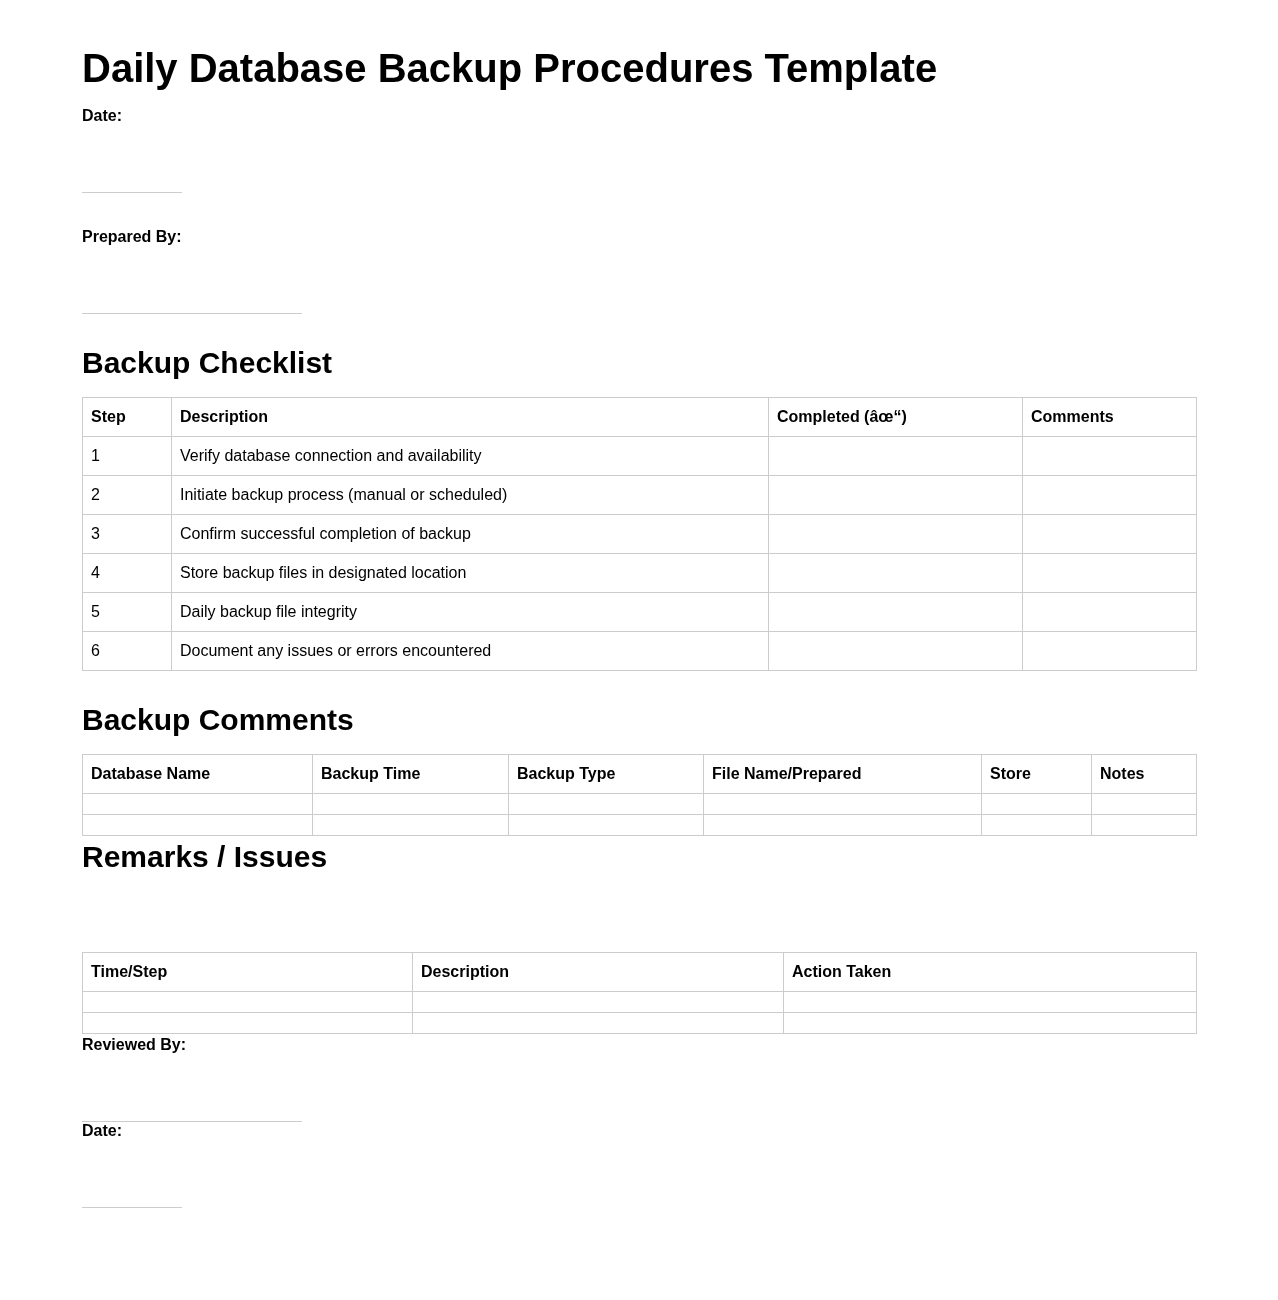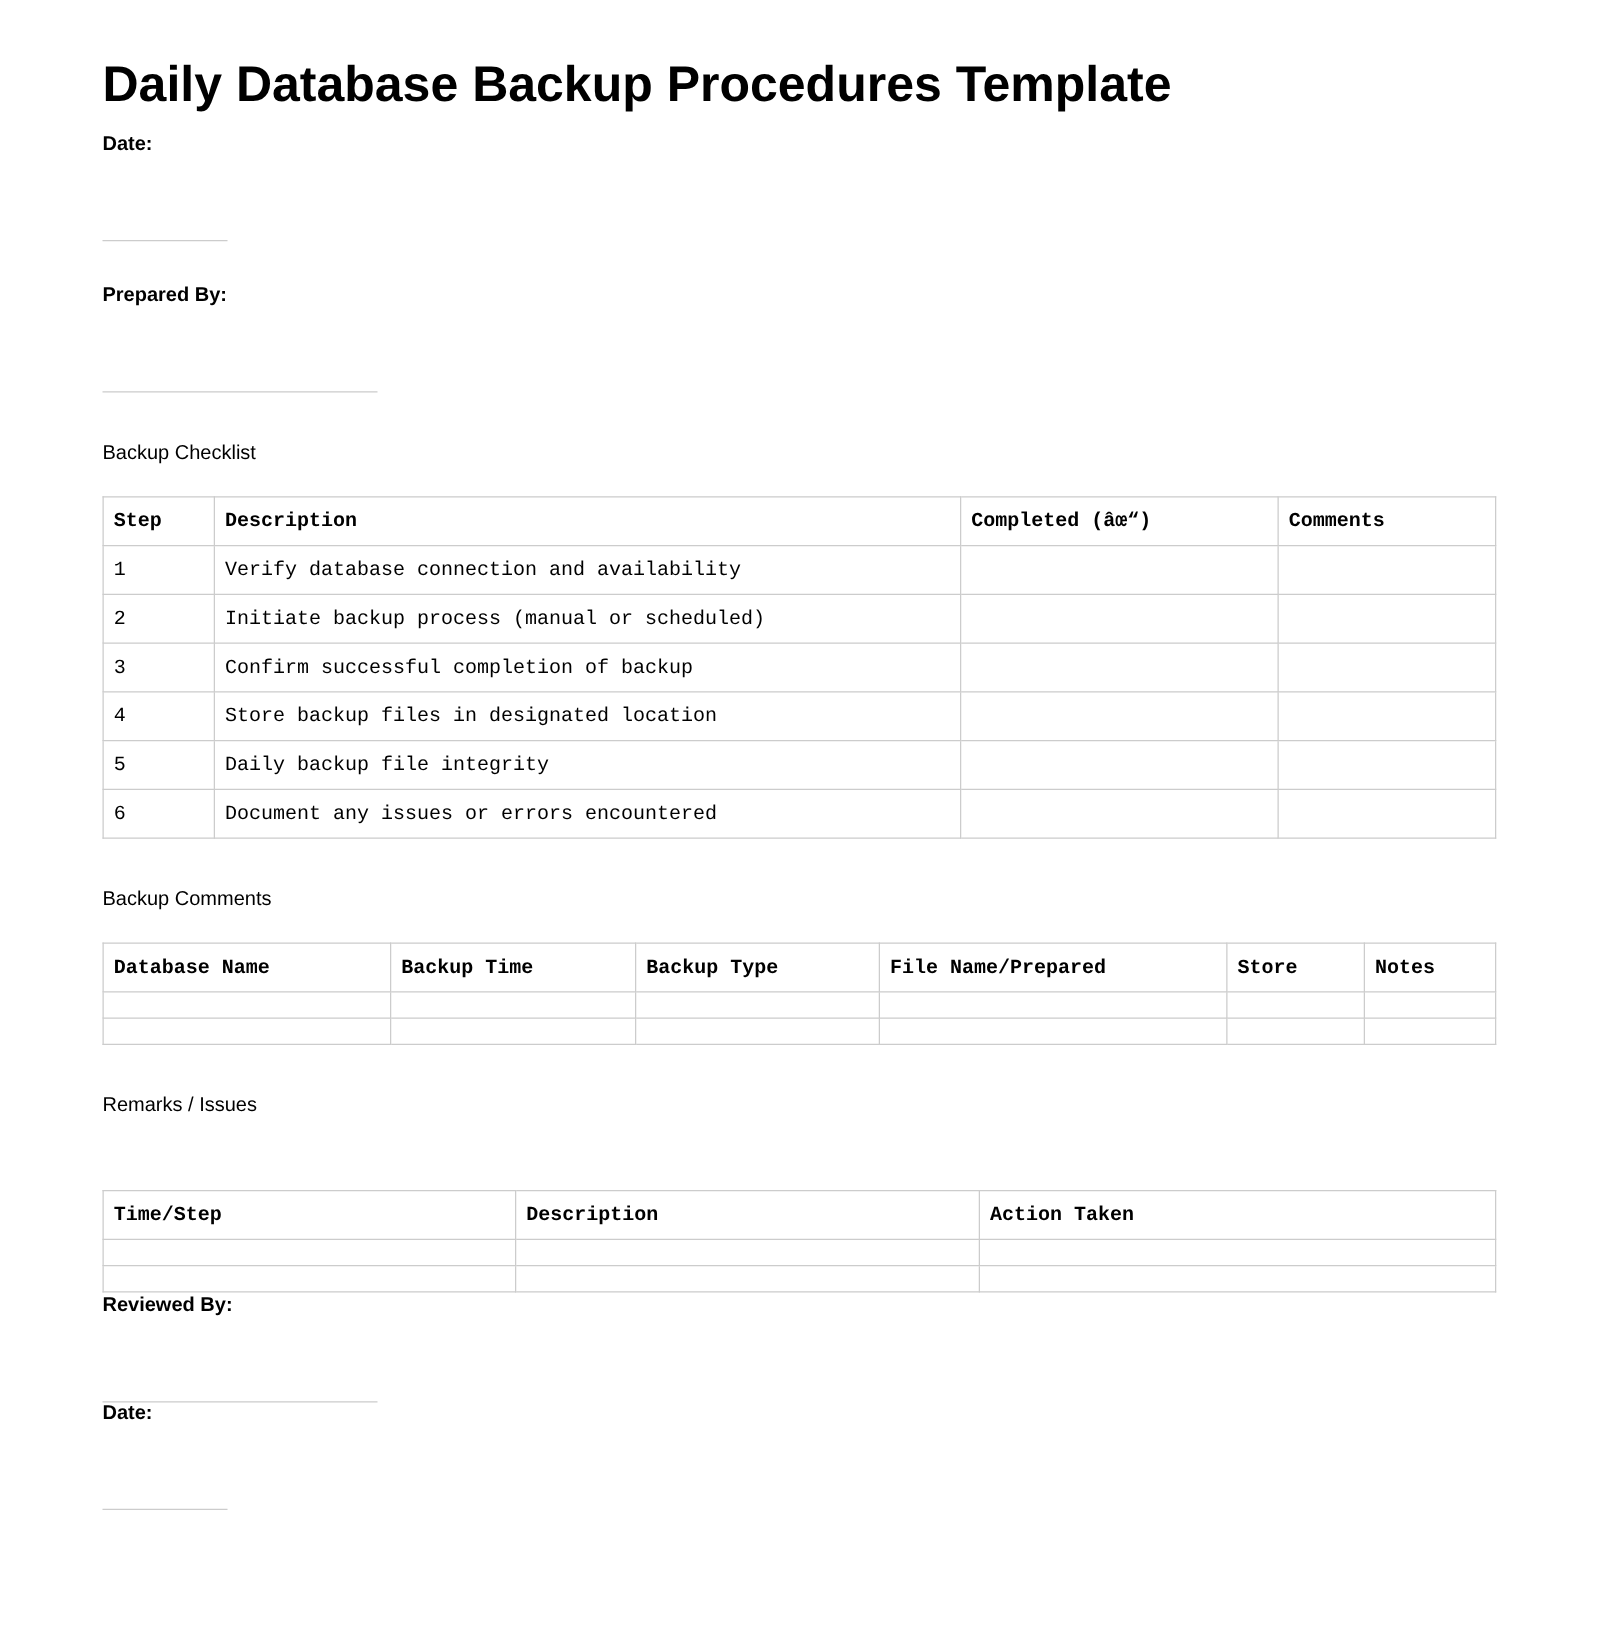--- a/index.html
+++ b/index.html
@@ -12,30 +12,30 @@
     position: absolute; left: 0; top: 48px; margin: 0;
     font-size: 40px; font-weight: bold; line-height: 40px; white-space: nowrap;
   }
   .label {
     position: absolute; left: 0; margin: 0;
     font-size: 16px; font-weight: bold; line-height: 20px; white-space: nowrap;
   }
   .line { position: absolute; left: 0; height: 1px; background: #cccccc; }
   h2 {
     position: absolute; left: 0; margin: 0;
-    font-size: 16px; font-weight: normal; line-height: 30px; white-space: nowrap;
+    font-size: 30px; font-weight: bold; line-height: 30px; white-space: nowrap;
   }
   table {
     position: absolute; left: 0; width: 1114px;
     border-collapse: collapse; table-layout: fixed;
     font-size: 16px;
   }
   th, td {
     border: 1px solid #cccccc; text-align: left; vertical-align: middle;
-    padding: 0 8px; white-space: nowrap; overflow: hidden; font-family: Liberation Mono, monospace;
+    padding: 0 8px; white-space: nowrap; overflow: hidden;
   }
   th { font-weight: bold; height: 38px; }
   .t1 td { height: 38px; }
   .t-empty td { height: 20px; }
 </style>
 </head>
 <body>
 
 <div class="page">
 
@@ -138,21 +138,21 @@
         <td></td>
         <td></td>
         <td></td>
         <td></td>
         <td></td>
         <td></td>
       </tr>
     </tbody>
   </table>
 
-  <h2 style="top:870px;">Remarks / Issues</h2>
+  <h2 style="top:842px;">Remarks / Issues</h2>
 
   <table class="t-empty" style="top:952px;">
     <colgroup>
       <col style="width:330px">
         <col style="width:371px">
         <col style="width:413px">
     </colgroup>
     <thead>
       <tr>
         <th>Time/Step</th>

